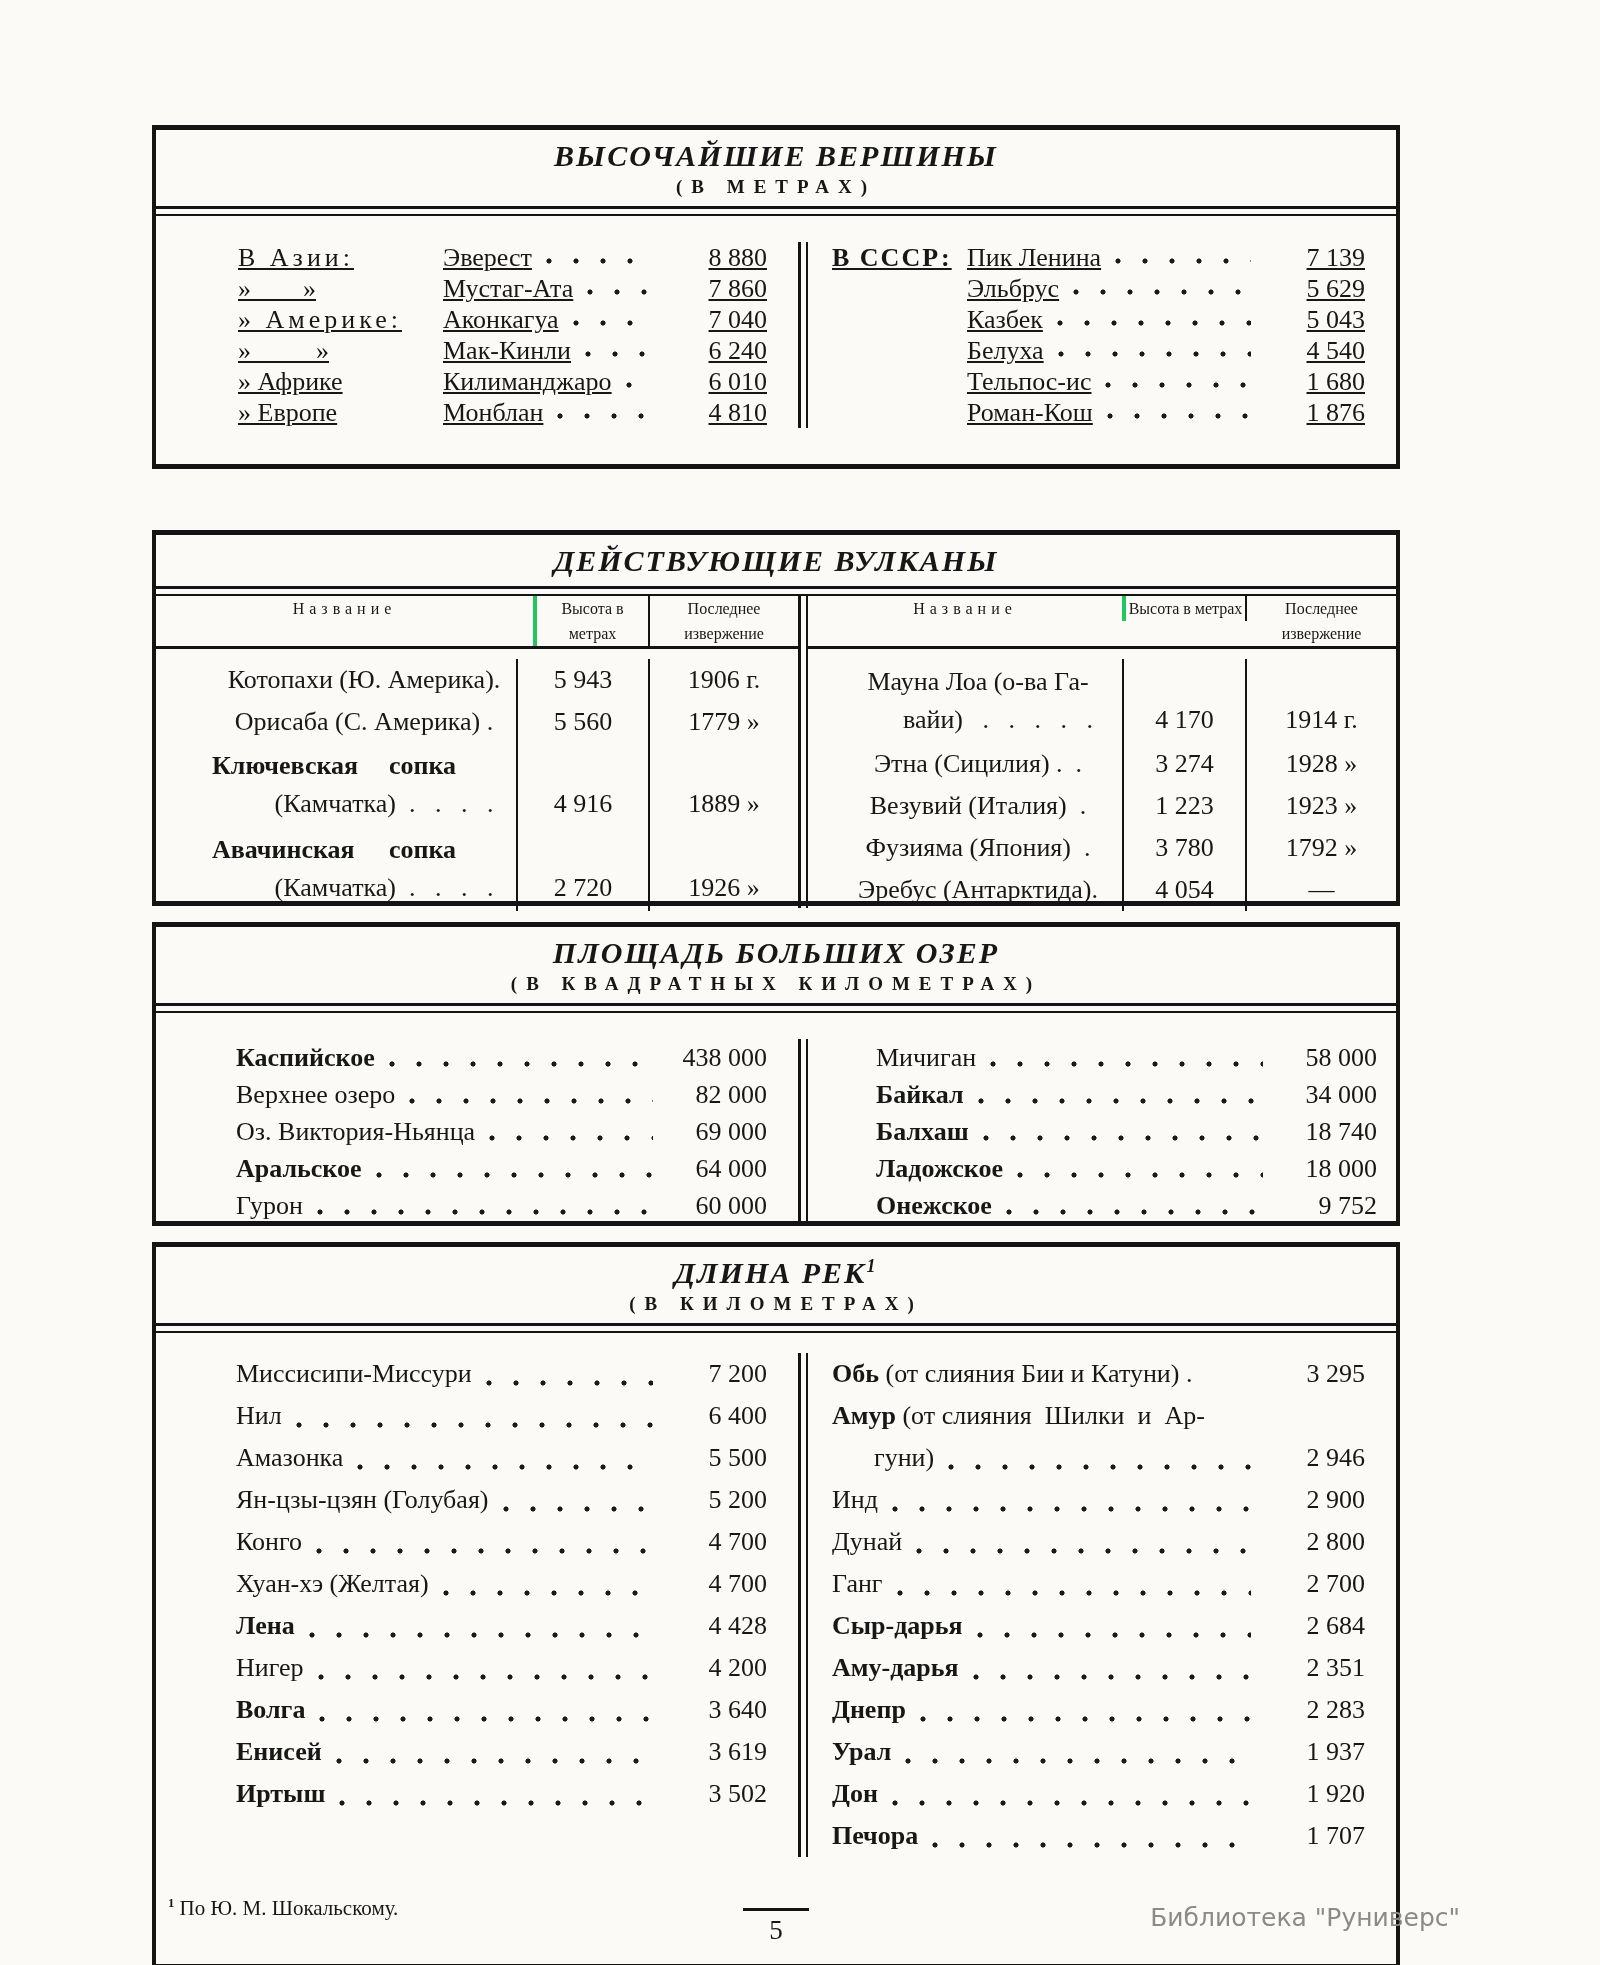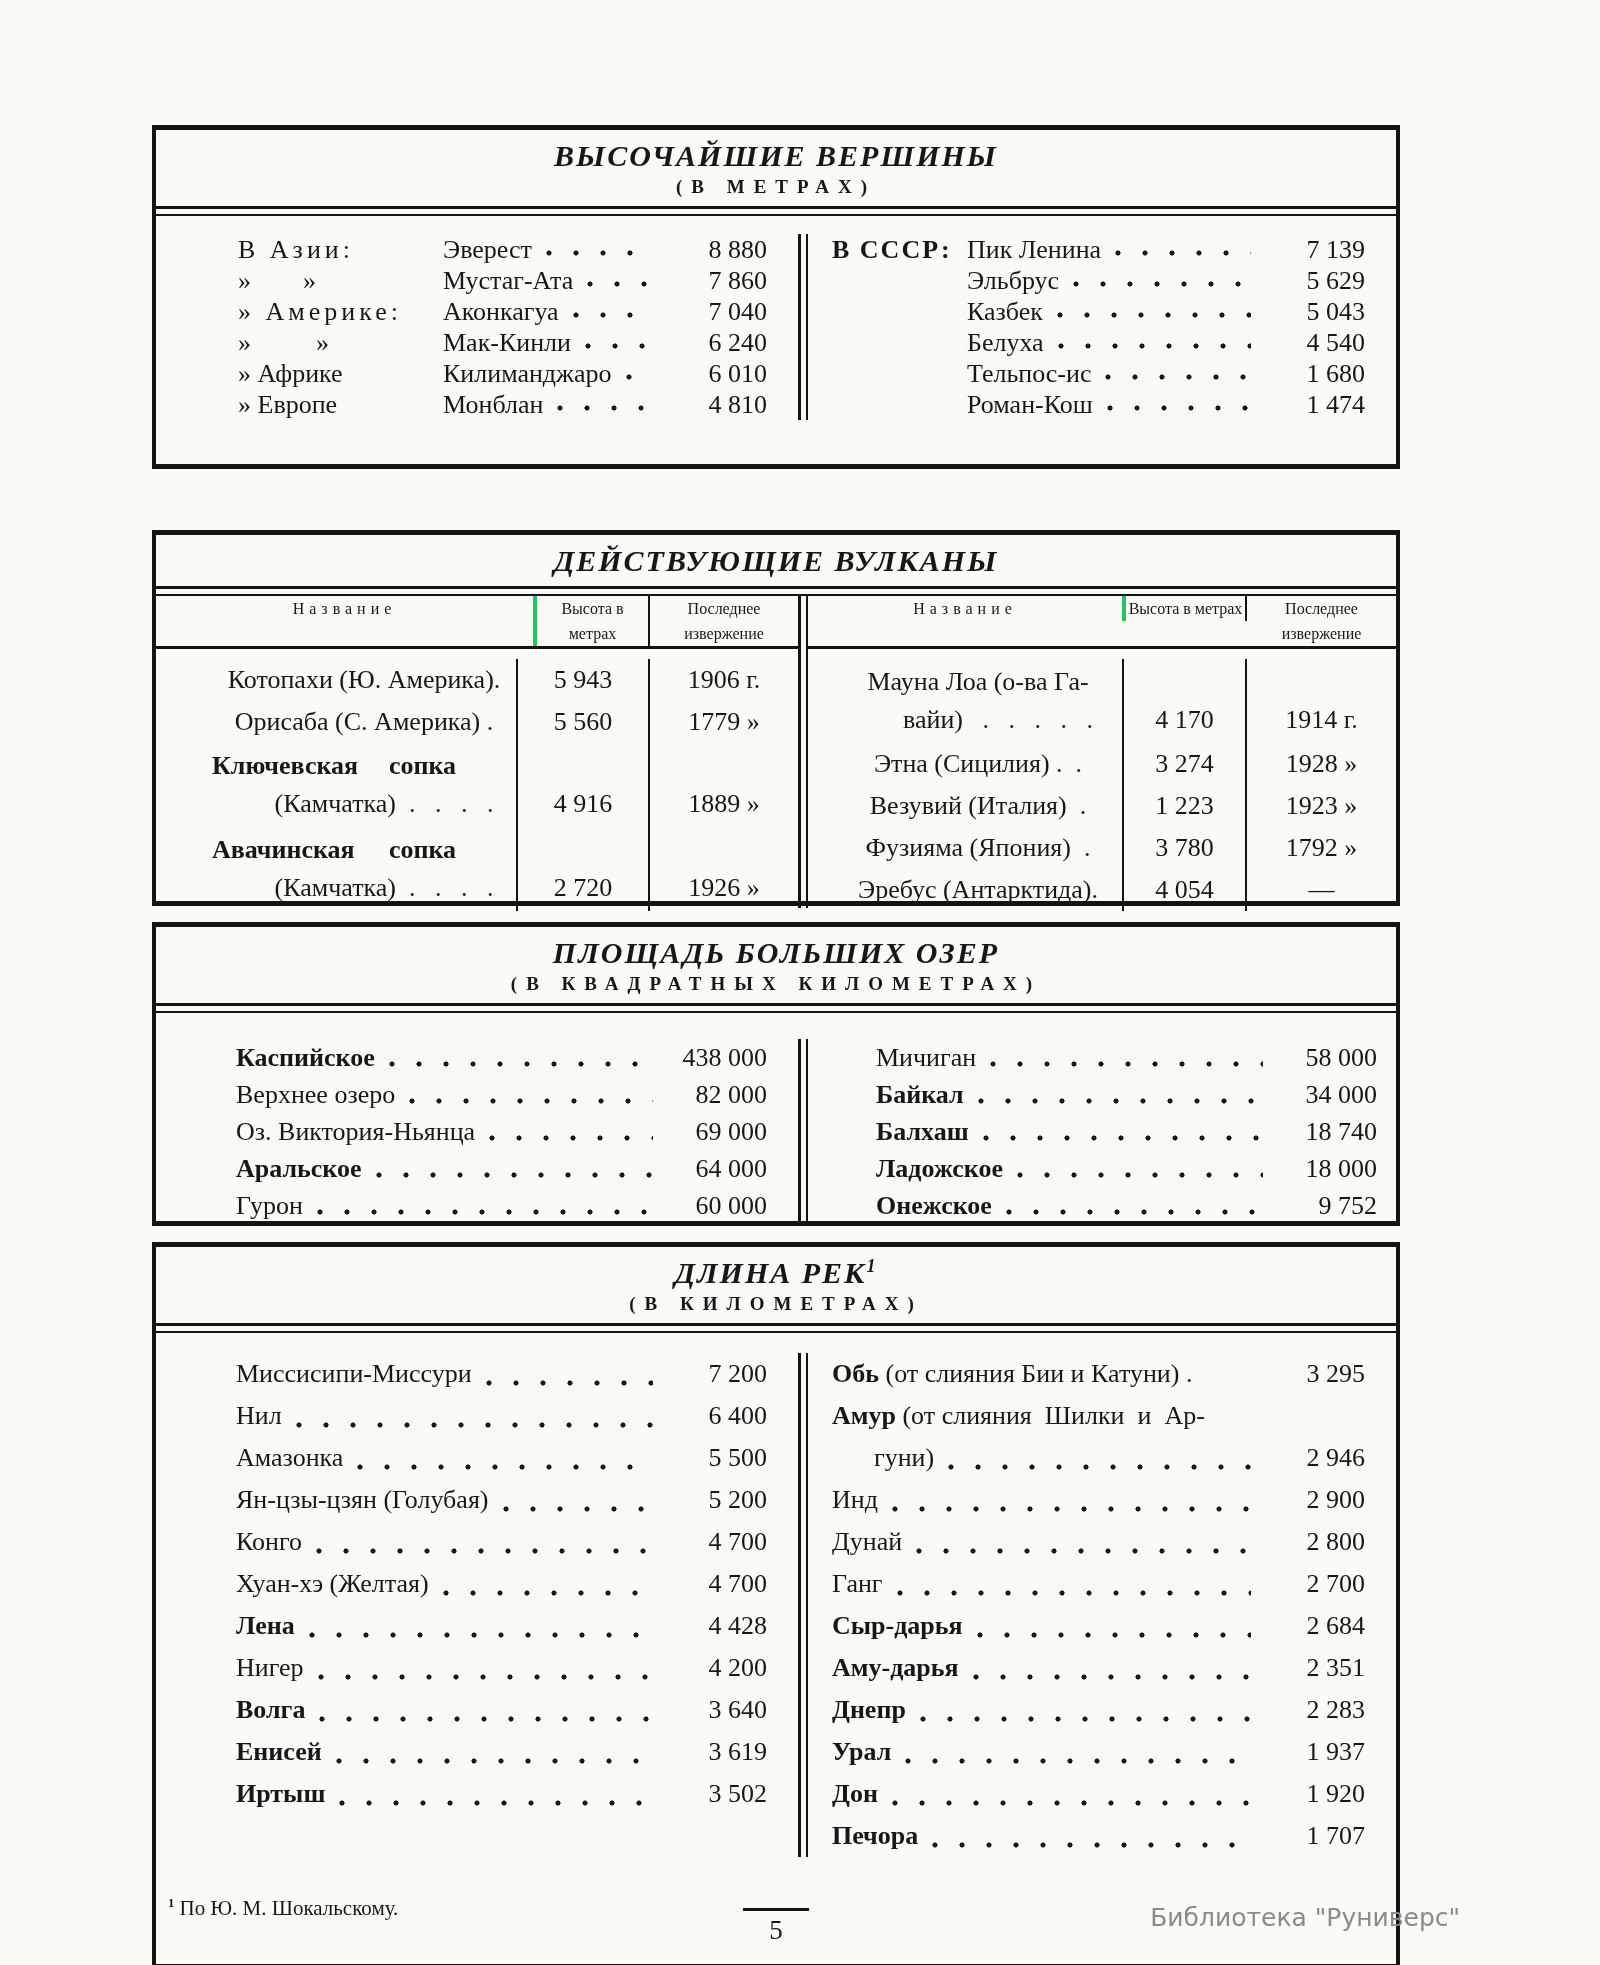--- a/index.html
+++ b/index.html
@@ -22,21 +22,21 @@
   .sp{letter-spacing:4px;}
   .nm{flex:0 0 auto;}
   .dots{flex:1 1 20px;min-width:18px;height:6px;align-self:flex-end;margin:0 14px 9px 14px;
         background-image:radial-gradient(circle at 3px 3px,#1a1a1a 2.3px,rgba(0,0,0,0) 2.8px);
         background-size:27px 6px;background-repeat:repeat-x;background-position:left center;}
   .nodots{flex:1 1 8px;}
   .val{flex:0 0 100px;text-align:right;}
   .b > .nm{font-weight:bold;}
   .bold{font-weight:bold;}
   
-  #t1 .body2{padding-top:18px;}
+  #t1 .body2{padding-top:26px;text-decoration:underline;}
   #t1 .halfL{padding:0 31px 0 82px;}
   #t1 .halfR{padding:0 31px 0 24px;}
   #t1 .lrow{line-height:31px;}
   #t1 .halfL .rg{width:205px;}
   #t1 .halfR .rg{width:135px;font-weight:bold;letter-spacing:2px;}
   
   .vsec{display:flex;flex-direction:column;}
   .vhead{display:flex;align-items:flex-start;height:62px;text-align:center;font-size:16px;line-height:25px;}
   .vh{display:flex;align-items:center;justify-content:center;box-sizing:border-box;}
   .vh-name{flex:1;letter-spacing:5px;}
@@ -97,21 +97,21 @@
         <div class="lrow"><span class="rg">» Африке</span><span class="nm">Килиманджаро</span><span class="dots"></span><span class="val">6 010</span></div>
         <div class="lrow"><span class="rg">» Европе</span><span class="nm">Монблан</span><span class="dots"></span><span class="val">4 810</span></div>
       </div>
       <div class="vsep"></div>
       <div class="halfR">
         <div class="lrow"><span class="rg">В СССР:</span><span class="nm">Пик Ленина</span><span class="dots"></span><span class="val">7 139</span></div>
         <div class="lrow"><span class="rg"></span><span class="nm">Эльбрус</span><span class="dots"></span><span class="val">5 629</span></div>
         <div class="lrow"><span class="rg"></span><span class="nm">Казбек</span><span class="dots"></span><span class="val">5 043</span></div>
         <div class="lrow"><span class="rg"></span><span class="nm">Белуха</span><span class="dots"></span><span class="val">4 540</span></div>
         <div class="lrow"><span class="rg"></span><span class="nm">Тельпос-ис</span><span class="dots"></span><span class="val">1 680</span></div>
-        <div class="lrow"><span class="rg"></span><span class="nm">Роман-Кош</span><span class="dots"></span><span class="val">1 474</span></div>
+        <div class="lrow"><span class="rg"></span><span class="nm">Роман-Кош</span><span class="dots"></span><span class="val">1 876</span></div>
       </div>
     </div>
   </div>
 
   <div class="box" id="t2" style="top:530px;height:376px;">
     <div class="tbl-title">ДЕЙСТВУЮЩИЕ ВУЛКАНЫ</div>
     <div class="dblrule"></div>
     <div class="body2" style="flex:1;align-items:stretch;height:312px;">
       <div class="halfL vsec secL">
         <div class="vhead">

